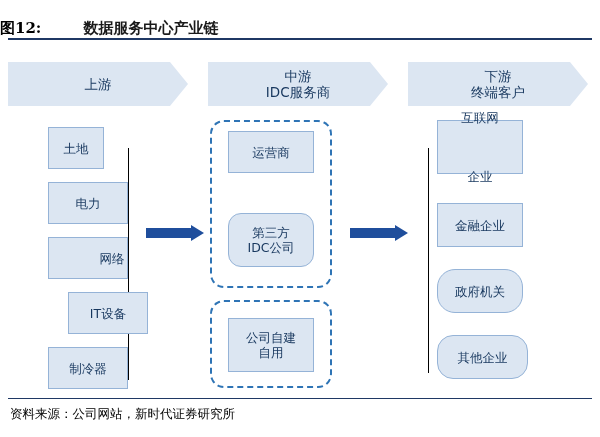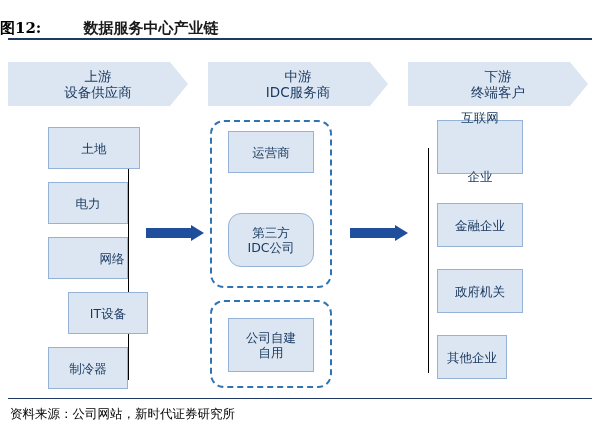--- a/index.html
+++ b/index.html
@@ -149,36 +149,35 @@
 <div id="page">
 
   <div class="title-bar">
     <div class="title-label">图12:</div>
     <div class="title-text">数据服务中心产业链</div>
   </div>
   <div class="title-rule"></div>
 
   <div class="banner" style="left:8px; top:62px; width:180px;">
     <span>上游</span>
-    <span>设备供应商</span>
   </div>
 
   <div class="banner" style="left:208px; top:62px; width:180px;">
     <span>中游</span>
     <span>IDC服务商</span>
   </div>
 
   <div class="banner" style="left:408px; top:62px; width:180px;">
     <span>下游</span>
     <span>终端客户</span>
   </div>
 
   <div class="vline" style="left:128px; top:148px; width:1px; height:232px;"></div>
 
-  <div class="box" style="left:48px; top:127px; width:92px; height:42px;">
+  <div class="box" style="left:48px; top:127px; width:56px; height:42px;">
     <span>土地</span>
   </div>
   <div class="box" style="left:48px; top:182px; width:80px; height:42px;">
     <span>电力</span>
   </div>
   <div class="box" style="left:48px; top:237px; width:80px; height:42px;padding-left:48px;">
     <span>网络</span>
   </div>
   <div class="box" style="left:48px; top:292px; width:80px; height:42px;margin-left:20px;">
     <span>IT设备</span>
@@ -214,22 +213,22 @@
 
   <div class="vline" style="left:428px; top:148px; width:1px; height:225px;"></div>
 
   <div class="box" style="left:437px; top:120px; width:86px; height:54px;gap:44px;">
     <span>互联网</span>
     <span>企业</span>
   </div>
   <div class="box" style="left:437px; top:203px; width:86px; height:44px;">
     <span>金融企业</span>
   </div>
-  <div class="box" style="left:437px; top:269px; width:86px; height:44px;">
+  <div class="box" style="left:437px; top:269px; width:86px; height:44px;border-radius:18px;">
     <span>政府机关</span>
   </div>
-  <div class="box" style="left:437px; top:335px; width:70px; height:44px;">
+  <div class="box" style="left:437px; top:335px; width:91px; height:44px;border-radius:16px;">
     <span>其他企业</span>
   </div>
 
   <div class="footer-rule"></div>
   <div class="footer-text">资料来源：公司网站，新时代证券研究所</div>
 </div>
 
 </body></html>

